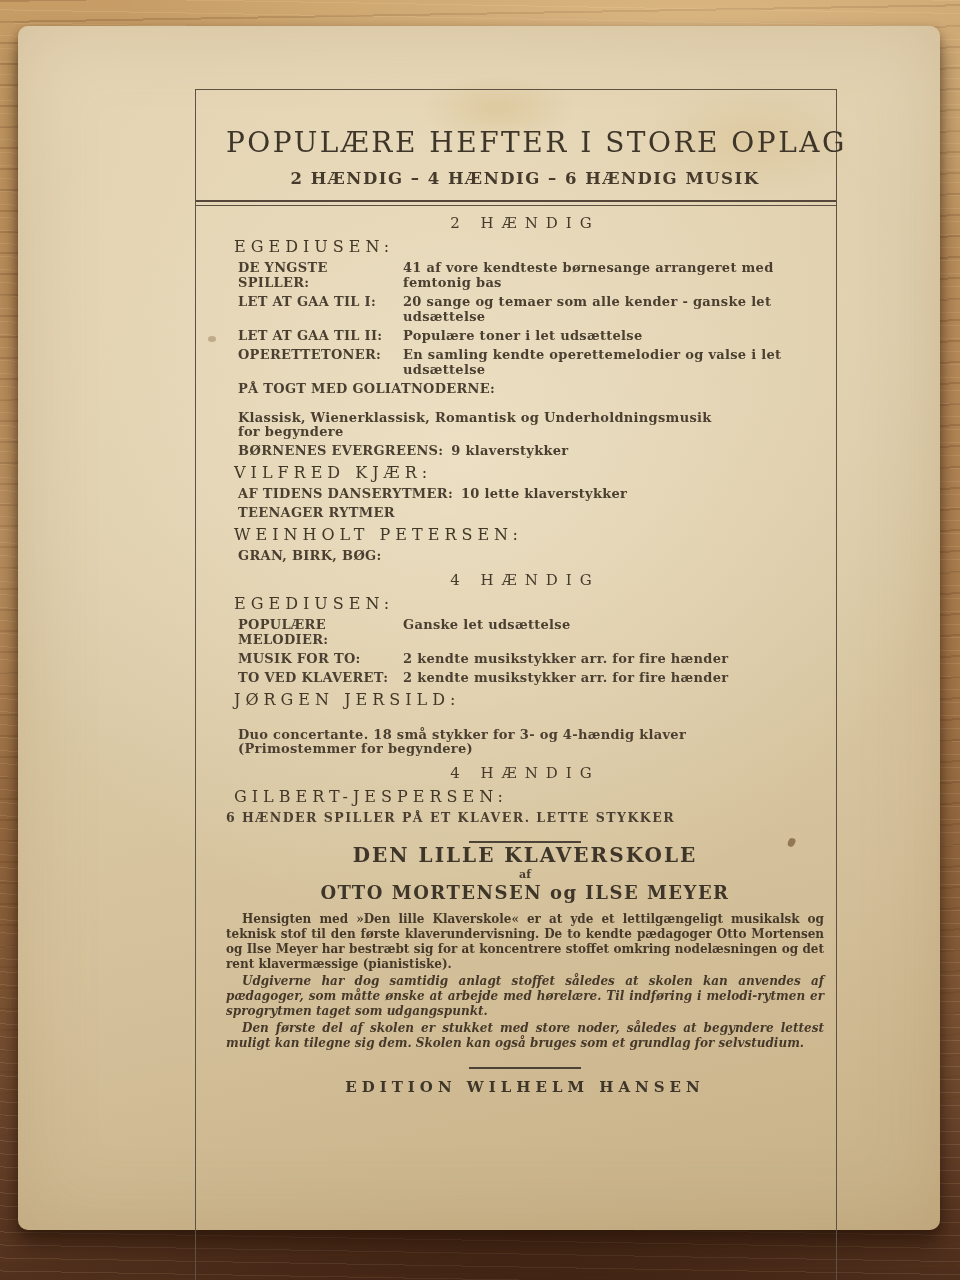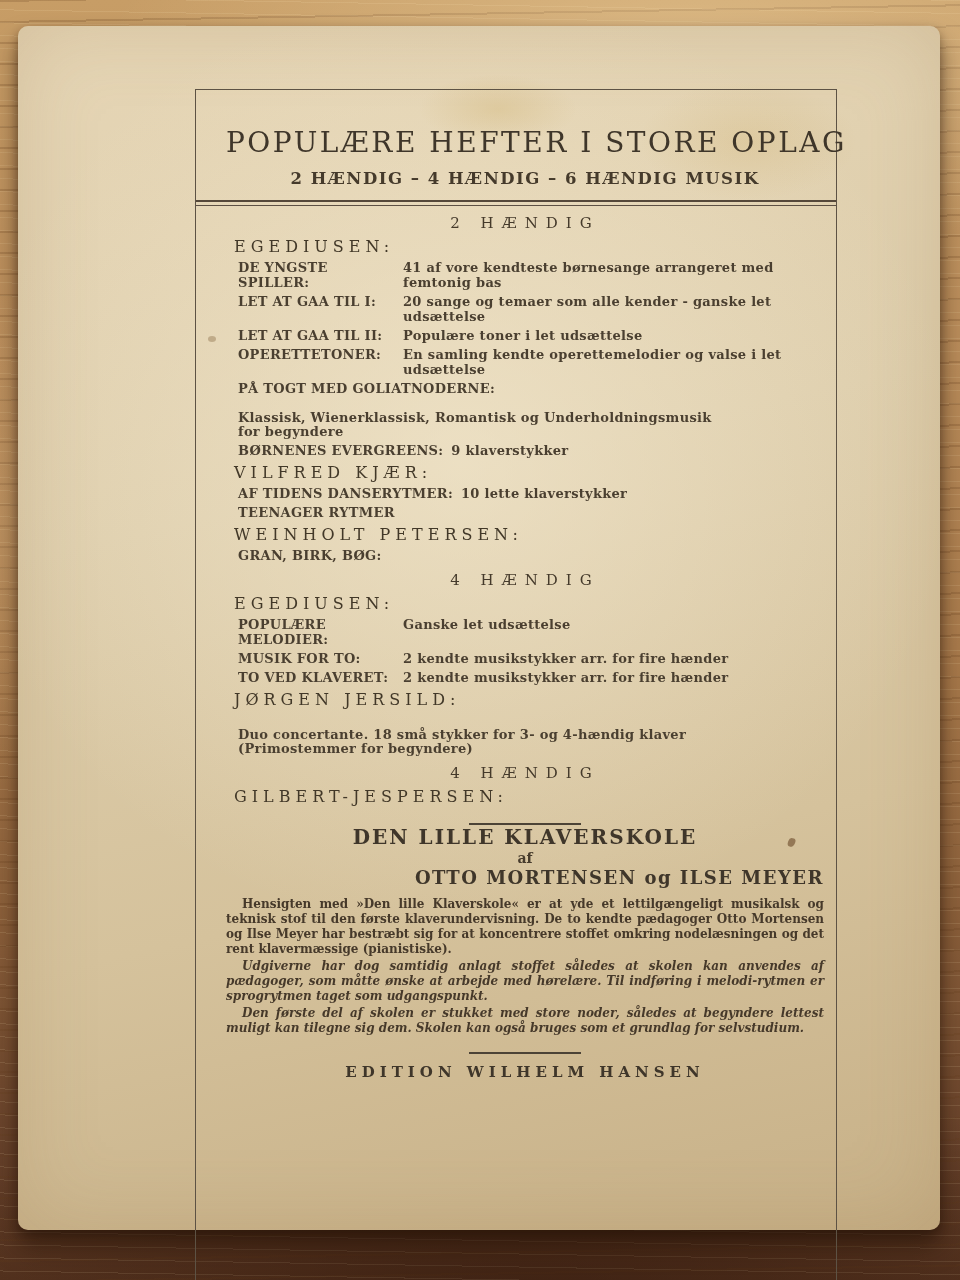--- a/index.html
+++ b/index.html
@@ -72,22 +72,22 @@
   .row.cols .dsc{flex:1;}
   .row.inline .lbl{margin-right:8px;}
   .lbl-wide{display:block;}
   .indent{margin-left:165px;}
   .line{display:block;line-height:14px;}
   .plain-line{font-size:12.5px;font-weight:bold;letter-spacing:1.5px;
       line-height:15px;margin:2px 0 0;color:#4a3f30;}
   .divider{width:112px;border:0;border-top:2px solid #4c4336;margin:16px auto 0;}
   .feature-title{margin:0 0 0;text-align:center;font-weight:bold;
       font-size:20px;letter-spacing:2px;color:#3f362a;}
-  .feature-by{margin:1px 0 0;text-align:center;font-weight:bold;font-size:14px;}
-  .feature-authors{margin:1px 0 0;text-align:right;font-weight:bold;
+  .feature-by{margin:1px 0 0;text-align:center;font-weight:bold;font-size:11px;}
+  .feature-authors{margin:1px 0 0;text-align:center;font-weight:bold;
       font-size:18px;letter-spacing:1.5px;color:#3f362a;}
   .paragraphs{margin-top:9px;}
   .para{margin:0;font-size:12px;font-weight:bold;line-height:15px;
       text-align:justify;text-indent:16px;color:#46392a;letter-spacing:0;}
   .para + .para{margin-top:2px;font-style:italic;}
   .publisher{margin:9px 0 0;text-align:center;font-weight:bold;
       font-size:15px;letter-spacing:5px;color:#3f362a;white-space:nowrap;}
 </style>
 </head>
 <body>
@@ -167,20 +167,21 @@
       <div class="author">JØRGEN JERSILD:</div>
       <div class="row">
         <span class="indent">
           <span class="line">Duo concertante. 18 små stykker for 3- og 4-hændig klaver</span>
           <span class="line">(Primostemmer for begyndere)</span>
         </span>
       </div>
 
       <div class="sec-heading">4 HÆNDIG</div>
       <div class="author">GILBERT-JESPERSEN:</div>
+      <div class="plain-line">6 HÆNDER SPILLER PÅ ET KLAVER.  LETTE STYKKER</div>
 
       <hr class="divider">
       <div class="feature-title">DEN LILLE KLAVERSKOLE</div>
       <div class="feature-by">af</div>
       <div class="feature-authors">OTTO MORTENSEN og ILSE MEYER</div>
 
       <div class="paragraphs">
         <p class="para">Hensigten med »Den lille Klaverskole« er at yde et lettilgængeligt musikalsk og teknisk stof til den første klaverundervisning. De to kendte pædagoger Otto Mortensen og Ilse Meyer har bestræbt sig for at koncentrere stoffet omkring nodelæsningen og det rent klavermæssige (pianistiske).</p>
         <p class="para">Udgiverne har dog samtidig anlagt stoffet således at skolen kan anvendes af pædagoger, som måtte ønske at arbejde med hørelære. Til indføring i melodi-rytmen er sprogrytmen taget som udgangspunkt.</p>
         <p class="para">Den første del af skolen er stukket med store noder, således at begyndere lettest muligt kan tilegne sig dem. Skolen kan også bruges som et grundlag for selvstudium.</p>

